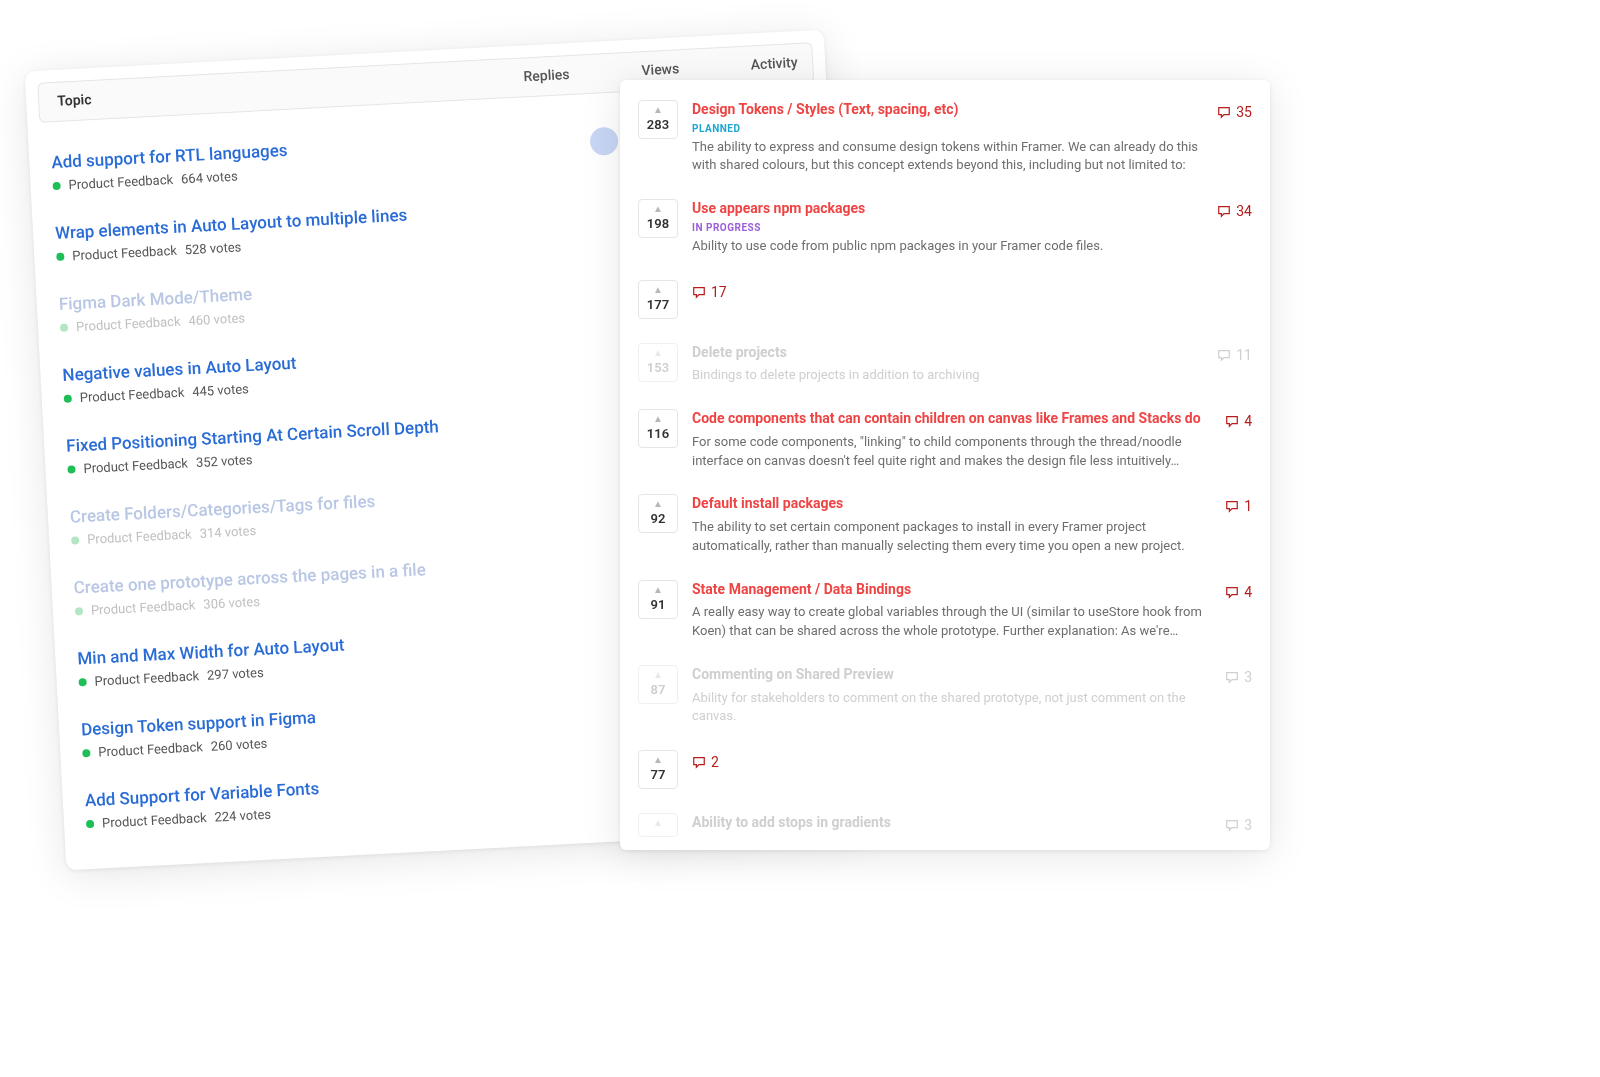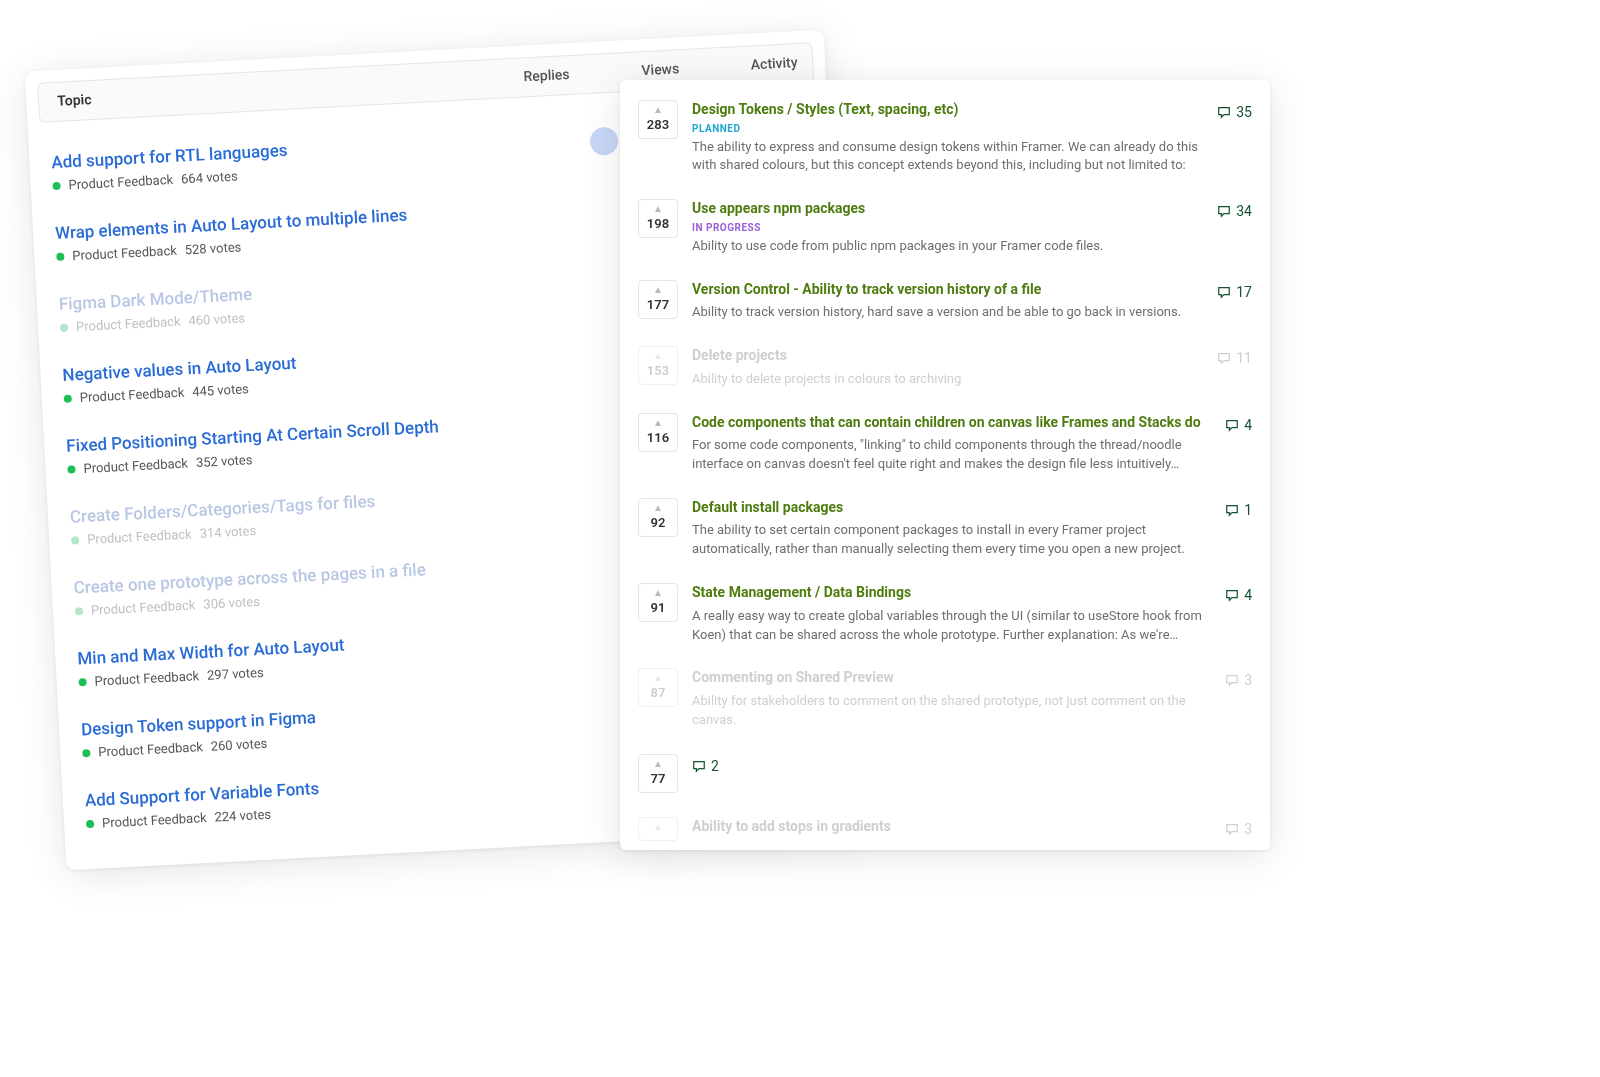--- a/index.html
+++ b/index.html
@@ -114,21 +114,21 @@
       display: block;
       font-size: 10px;
       color: #b8b8b8;
       line-height: 1;
       margin-bottom: 2px;
     }
     .req-body { flex: 1 1 auto; min-width: 0; }
     .req-title {
       font-size: 14px;
       font-weight: 700;
-      color: #4d7c0f;
+      color: #ef4444;
       line-height: 1.4;
       cursor: pointer;
     }
     .req-status {
       font-size: 10px;
       font-weight: 700;
       letter-spacing: 0.5px;
       text-transform: uppercase;
       margin-top: 3px;
     }
@@ -138,21 +138,21 @@
       font-size: 13px;
       color: #6e6e6e;
       line-height: 1.45;
       margin-top: 4px;
       max-height: 2.9em;
       overflow: hidden;
     }
     .req-comments {
       flex: 0 0 auto;
       font-size: 14px;
-      color: #14532d;
+      color: #b91c1c;
       display: flex;
       gap: 5px;
       align-items: center;
       margin-top: 4px;
       cursor: pointer;
     }
     .req-row.faded .req-title,
     .req-row.faded .req-desc,
     .req-row.faded .vote-box,
     .req-row.faded .req-comments { color: #cfcfcf; }
@@ -345,38 +345,34 @@
           <span class="comment-icon">
             <svg viewBox="0 0 16 16" fill="none" stroke="currentColor" stroke-width="1.4">
               <path d="M2 3h12v8H8l-3 3v-3H2z"></path>
             </svg>
           </span>
           <span>34</span>
         </div>
       </div>
       <div class="req-row">
         <div class="vote-box"><span class="arrow">▲</span><span>177</span></div>
-        <div class="req-body">
-          <div class="req-title">Version Control - Ability to track version history of a file</div>
-          <div class="req-desc">Ability to track version history, hard save a version and be able to go back in versions.</div>
-        </div>
         <div class="req-comments">
           <span class="comment-icon">
             <svg viewBox="0 0 16 16" fill="none" stroke="currentColor" stroke-width="1.4">
               <path d="M2 3h12v8H8l-3 3v-3H2z"></path>
             </svg>
           </span>
           <span>17</span>
         </div>
       </div>
       <div class="req-row faded">
         <div class="vote-box"><span class="arrow">▲</span><span>153</span></div>
         <div class="req-body">
           <div class="req-title">Delete projects</div>
-          <div class="req-desc">Ability to delete projects in colours to archiving</div>
+          <div class="req-desc">Bindings to delete projects in addition to archiving</div>
         </div>
         <div class="req-comments">
           <span class="comment-icon">
             <svg viewBox="0 0 16 16" fill="none" stroke="currentColor" stroke-width="1.4">
               <path d="M2 3h12v8H8l-3 3v-3H2z"></path>
             </svg>
           </span>
           <span>11</span>
         </div>
       </div>

